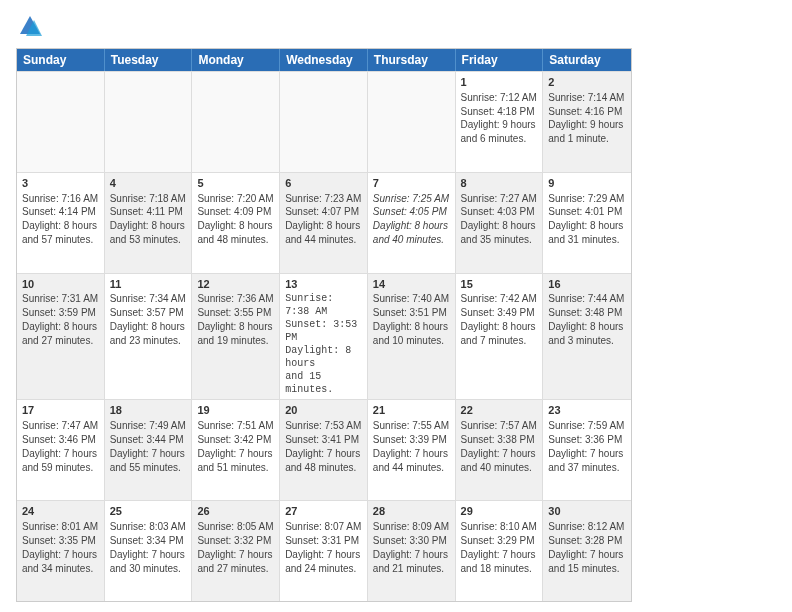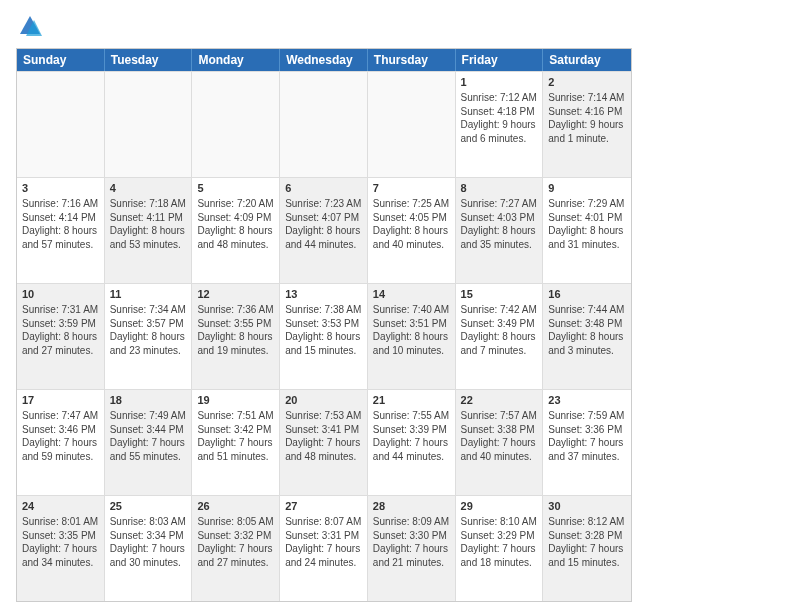--- a/index.html
+++ b/index.html
@@ -164,21 +164,21 @@
 Daylight: 8 hours
 and 53 minutes.</span></div>
           <div class="cal-cell"><span class="day-num">5</span><span class="cell-text" style="white-space: pre-line;">Sunrise: 7:20 AM
 Sunset: 4:09 PM
 Daylight: 8 hours
 and 48 minutes.</span></div>
           <div class="cal-cell shaded"><span class="day-num">6</span><span class="cell-text" style="white-space: pre-line;">Sunrise: 7:23 AM
 Sunset: 4:07 PM
 Daylight: 8 hours
 and 44 minutes.</span></div>
-          <div class="cal-cell"><span class="day-num">7</span><span class="cell-text" style="white-space: pre-line;">Sunrise: 7:25 AM
+          <div class="cal-cell"><span class="day-num">7</span><span class="cell-text" style="white-space: pre-line; font-style: italic;">Sunrise: 7:25 AM
 Sunset: 4:05 PM
 Daylight: 8 hours
 and 40 minutes.</span></div>
           <div class="cal-cell shaded"><span class="day-num">8</span><span class="cell-text" style="white-space: pre-line;">Sunrise: 7:27 AM
 Sunset: 4:03 PM
 Daylight: 8 hours
 and 35 minutes.</span></div>
           <div class="cal-cell"><span class="day-num">9</span><span class="cell-text" style="white-space: pre-line;">Sunrise: 7:29 AM
 Sunset: 4:01 PM
 Daylight: 8 hours
@@ -190,21 +190,21 @@
 Daylight: 8 hours
 and 27 minutes.</span></div>
           <div class="cal-cell"><span class="day-num">11</span><span class="cell-text" style="white-space: pre-line;">Sunrise: 7:34 AM
 Sunset: 3:57 PM
 Daylight: 8 hours
 and 23 minutes.</span></div>
           <div class="cal-cell shaded"><span class="day-num">12</span><span class="cell-text" style="white-space: pre-line;">Sunrise: 7:36 AM
 Sunset: 3:55 PM
 Daylight: 8 hours
 and 19 minutes.</span></div>
-          <div class="cal-cell"><span class="day-num">13</span><span class="cell-text" style="white-space: pre-line;">Sunrise: 7:38 AM
+          <div class="cal-cell"><span class="day-num">13</span><span class="cell-text" style="white-space: pre-line; font-family: Liberation Mono, monospace;">Sunrise: 7:38 AM
 Sunset: 3:53 PM
 Daylight: 8 hours
 and 15 minutes.</span></div>
           <div class="cal-cell shaded"><span class="day-num">14</span><span class="cell-text" style="white-space: pre-line;">Sunrise: 7:40 AM
 Sunset: 3:51 PM
 Daylight: 8 hours
 and 10 minutes.</span></div>
           <div class="cal-cell"><span class="day-num">15</span><span class="cell-text" style="white-space: pre-line;">Sunrise: 7:42 AM
 Sunset: 3:49 PM
 Daylight: 8 hours

